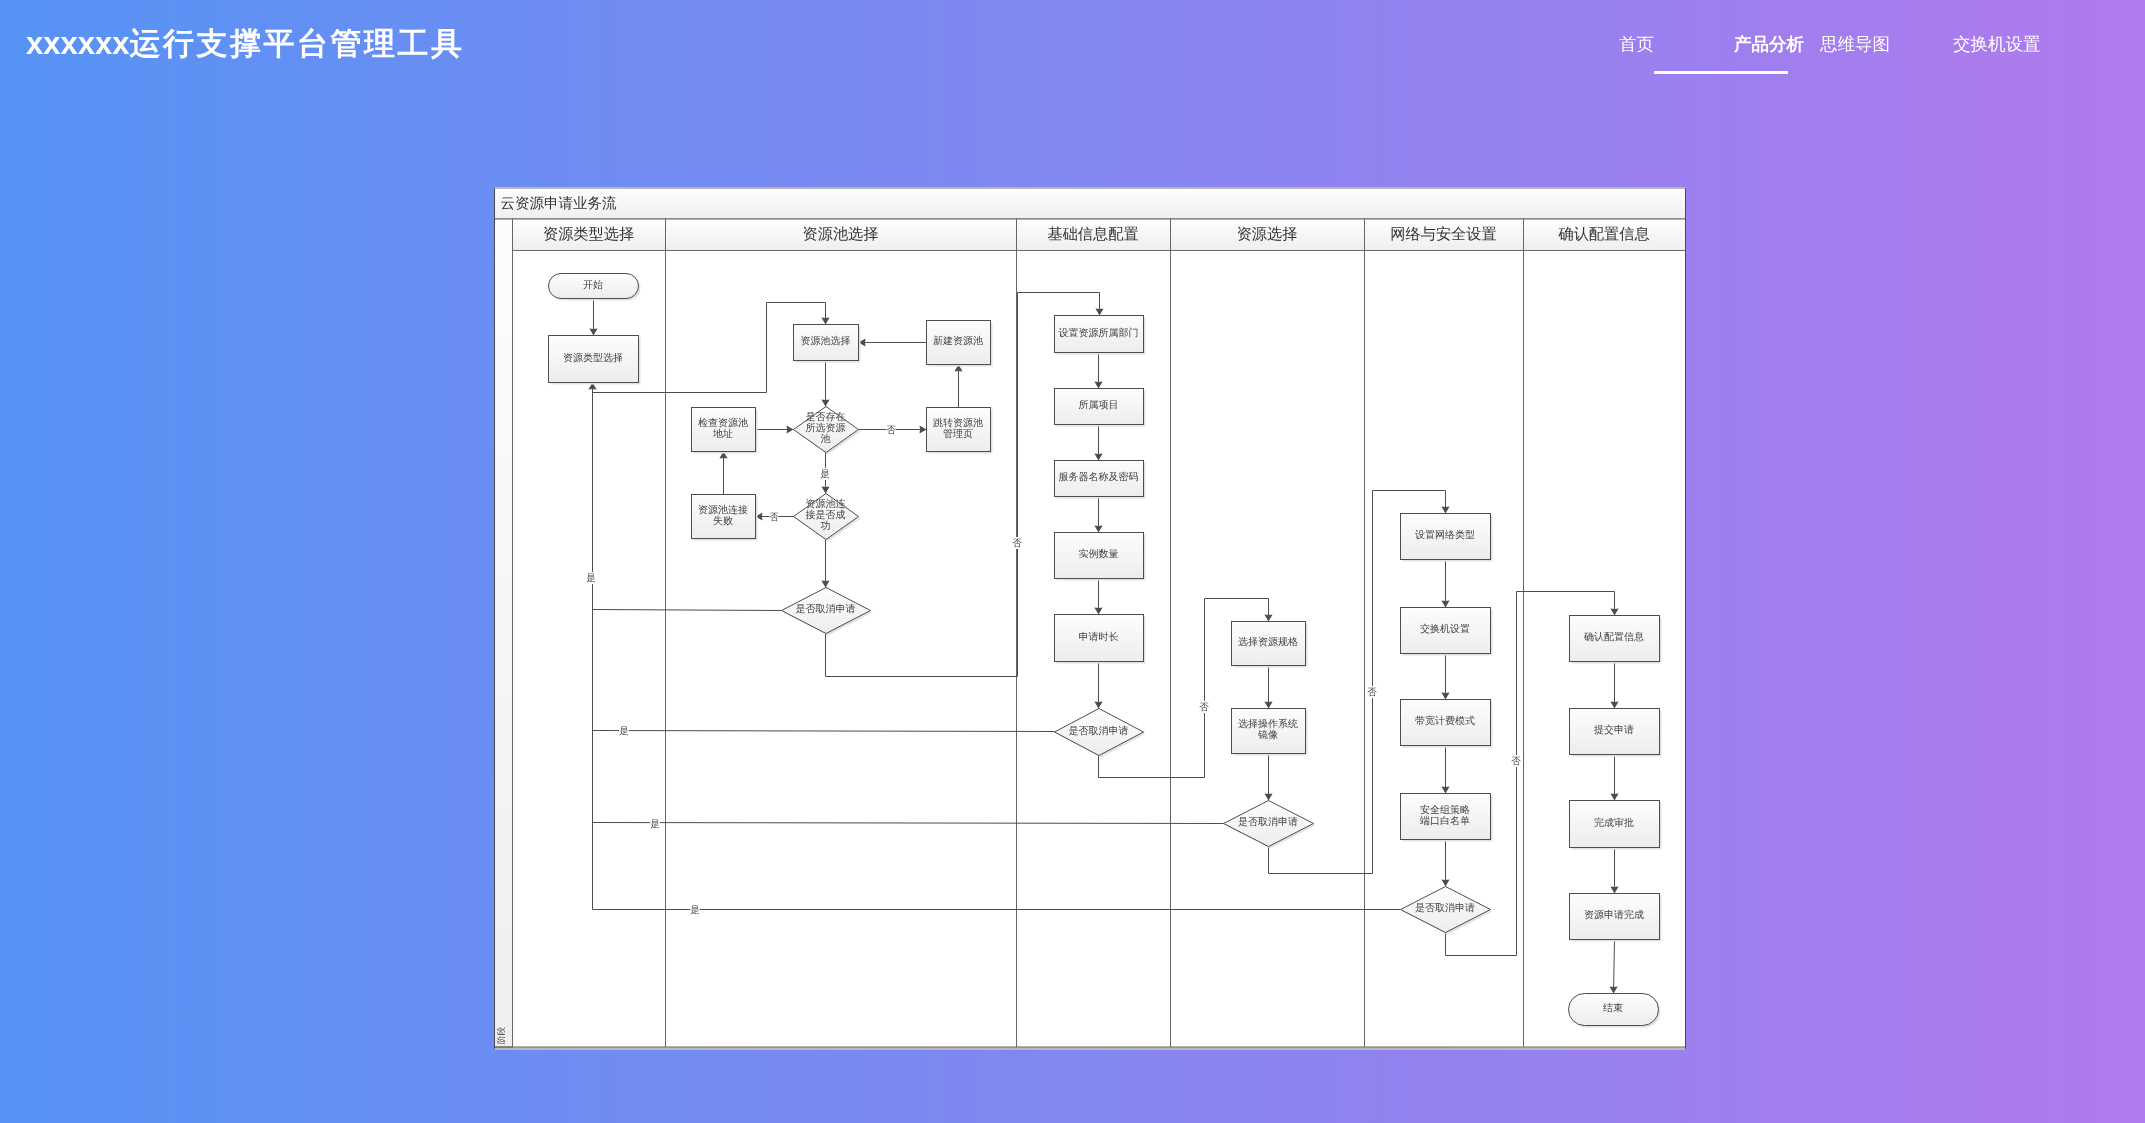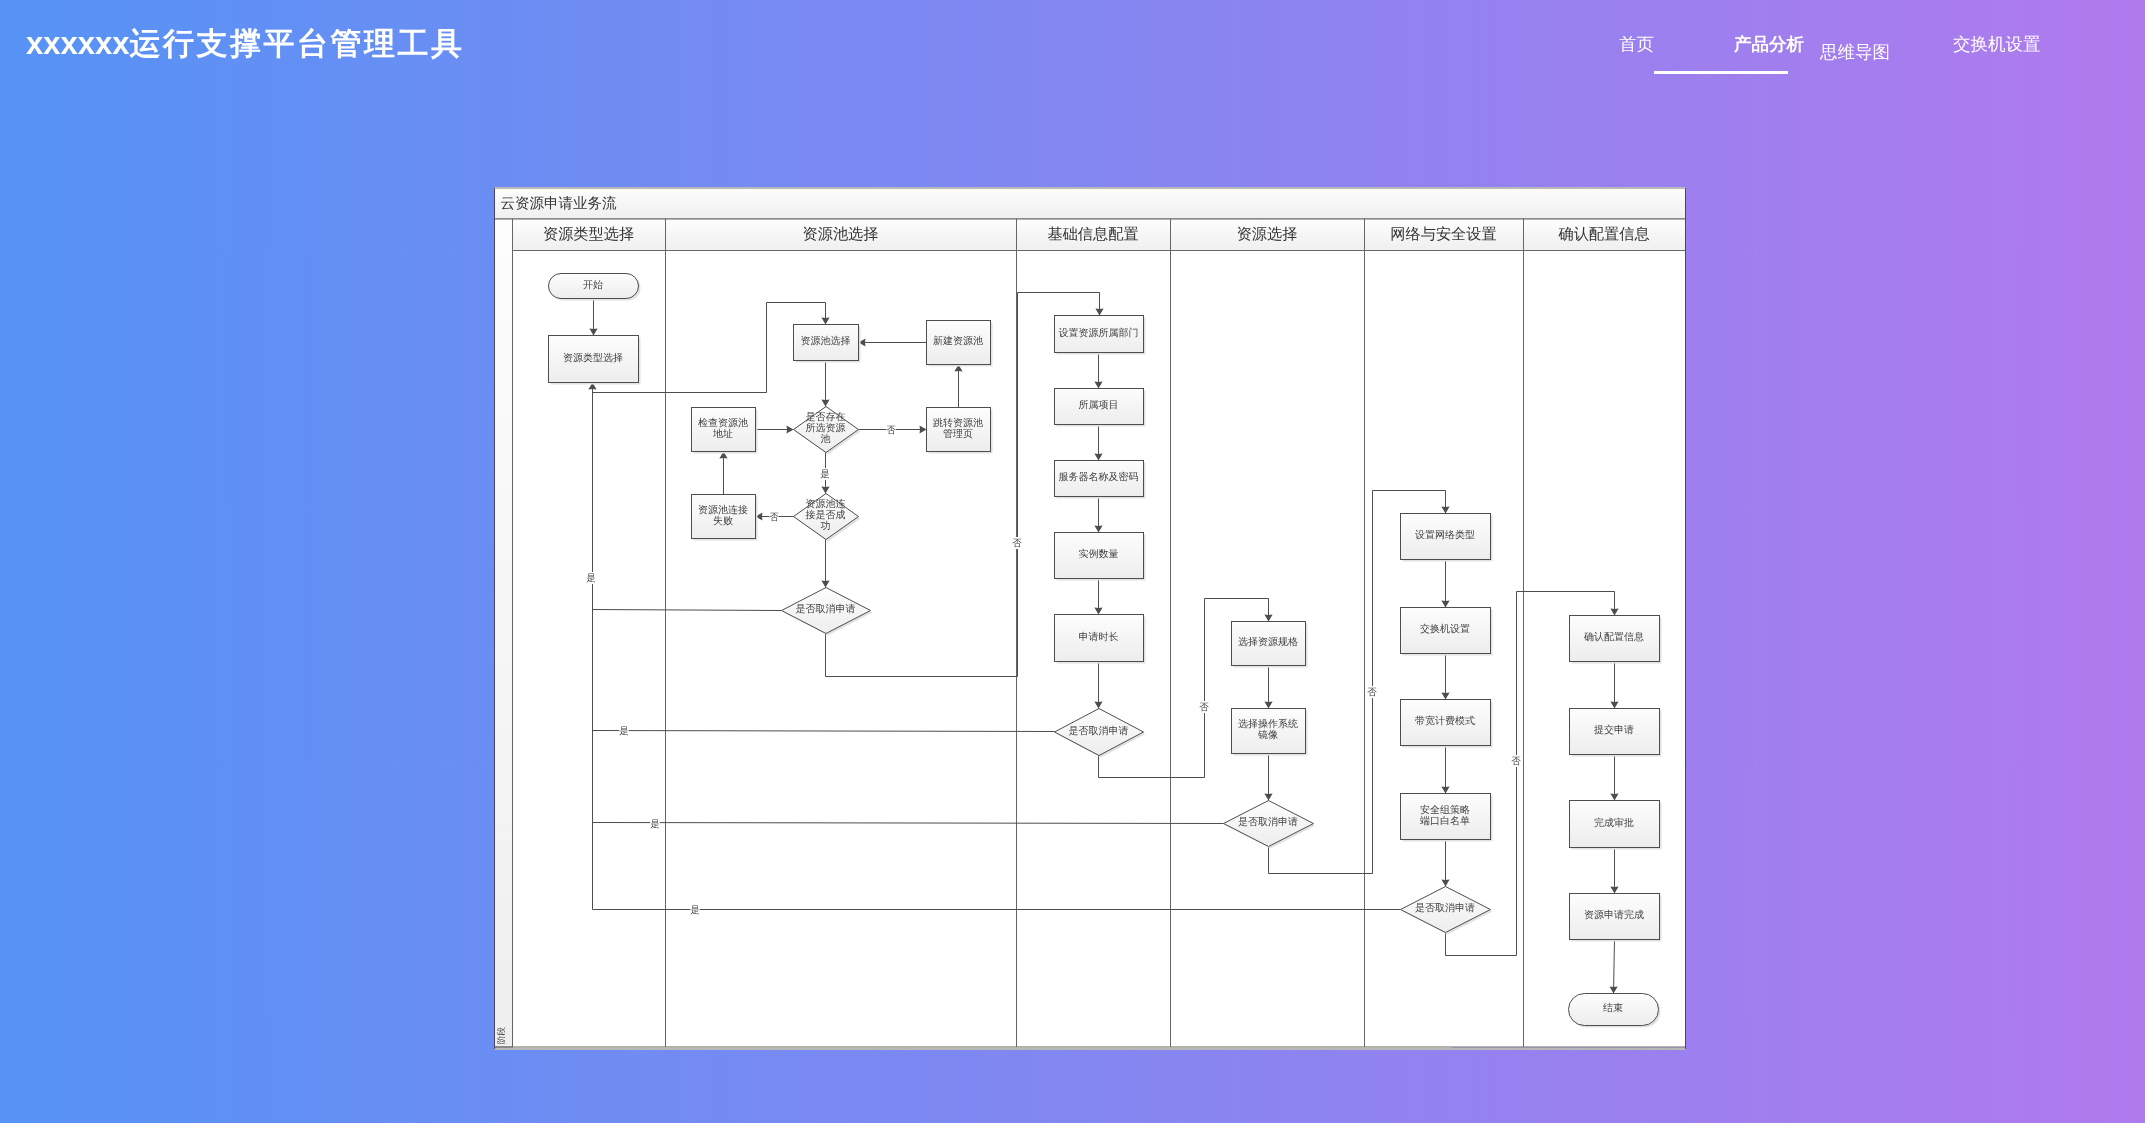--- a/index.html
+++ b/index.html
@@ -13,36 +13,36 @@
   .brand{position:absolute;left:26px;top:27px;font-size:31px;line-height:34px;
          font-weight:bold;color:#ffffff;white-space:nowrap;}
   .brand-cn{letter-spacing:2.5px;}
   .nav{position:absolute;left:0;top:0;width:2145px;height:92px;}
   .nav-item{position:absolute;top:33px;color:#ffffff;font-size:17.5px;line-height:22px;
             white-space:nowrap;cursor:pointer;}
   .nav-item.active{font-weight:bold;}
   .nav-underline{position:absolute;left:1654px;top:71px;width:134px;height:3px;background:#ffffff;}
 
   .frame{position:absolute;left:494px;top:187px;width:958px;height:863px;
-         background:#fef9c3;box-sizing:border-box;}
+         background:#0ea5e9;box-sizing:border-box;}
   .frame-shadow{position:absolute;left:494px;top:187px;width:1192px;height:863px;
          border-left:1.5px solid #46465c;border-right:1.5px solid #46465c;
          border-top:2px solid #b8b8b8;border-bottom:2.5px solid #b8b8b8;
          box-sizing:border-box;z-index:5;pointer-events:none;}
   svg.flow{position:absolute;left:0;top:0;}
 </style>
 </head>
 <body>
 
 <div class="topbar">
   <div class="brand"><span class="brand-x">xxxxxx</span><span class="brand-cn">运行支撑平台管理工具</span></div>
   <div class="nav">
     <div class="nav-item" style="left: 1571px; margin-left: 48px;">首页</div>
     <div class="nav-item active" style="left: 1734px;">产品分析</div>
-    <div class="nav-item" style="left: 1820px; margin-top: 8px;">思维导图</div>
+    <div class="nav-item" style="left: 1820px;">思维导图</div>
     <div class="nav-item" style="left: 1953px;">交换机设置</div>
     <div class="nav-underline"></div>
   </div>
 </div>
 
 <div class="frame-shadow"></div>
 <div class="frame">
   <svg class="flow" id="flowsvg" width="1192" height="863" viewBox="0 0 1192 863">
       <defs>
         <linearGradient id="nodeGrad" x1="0" y1="0" x2="0" y2="1">

